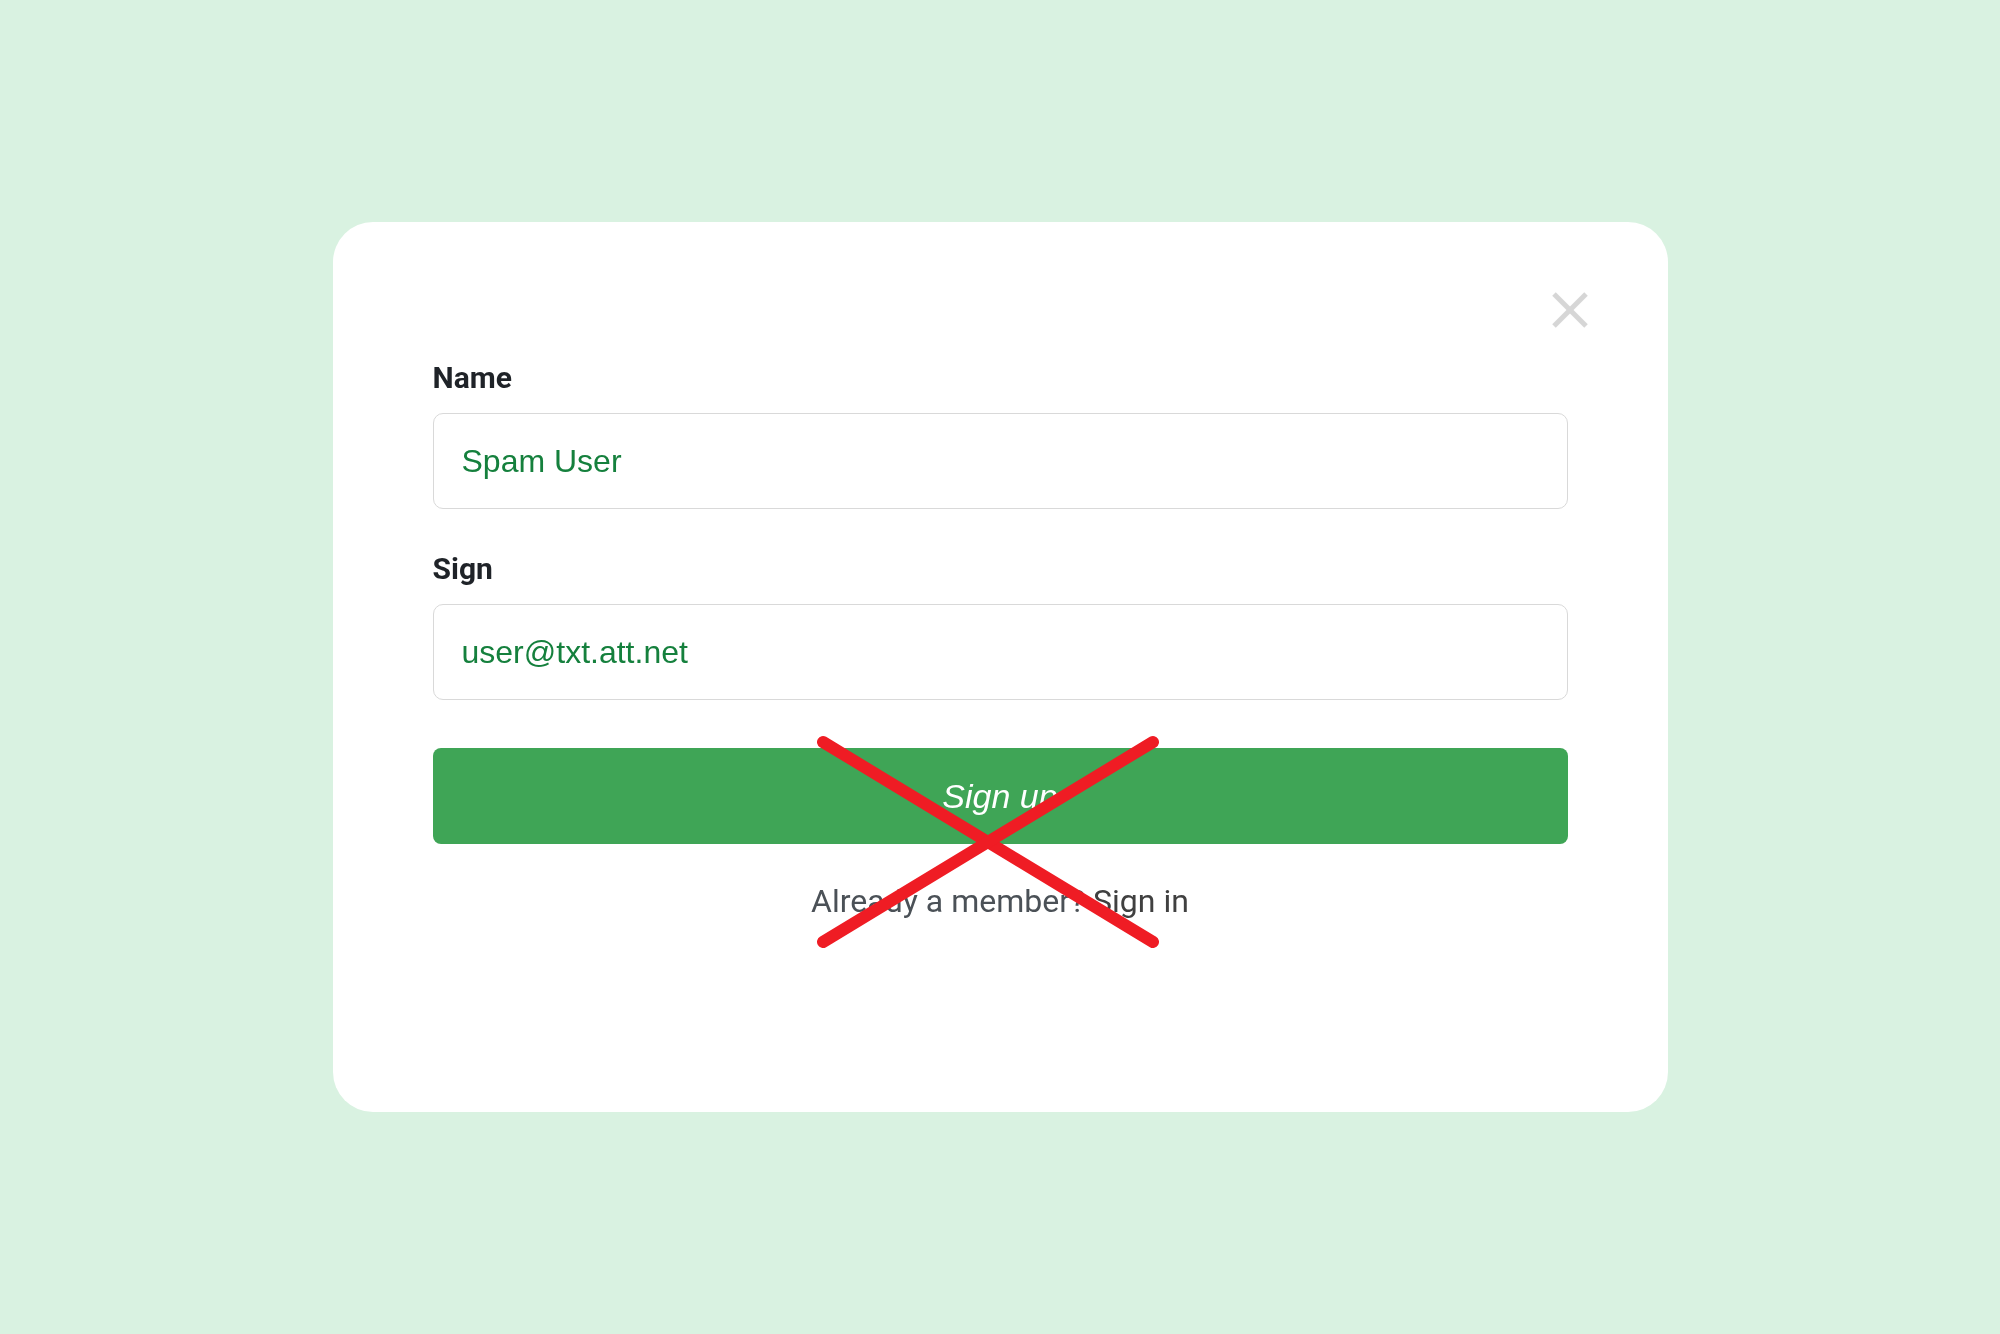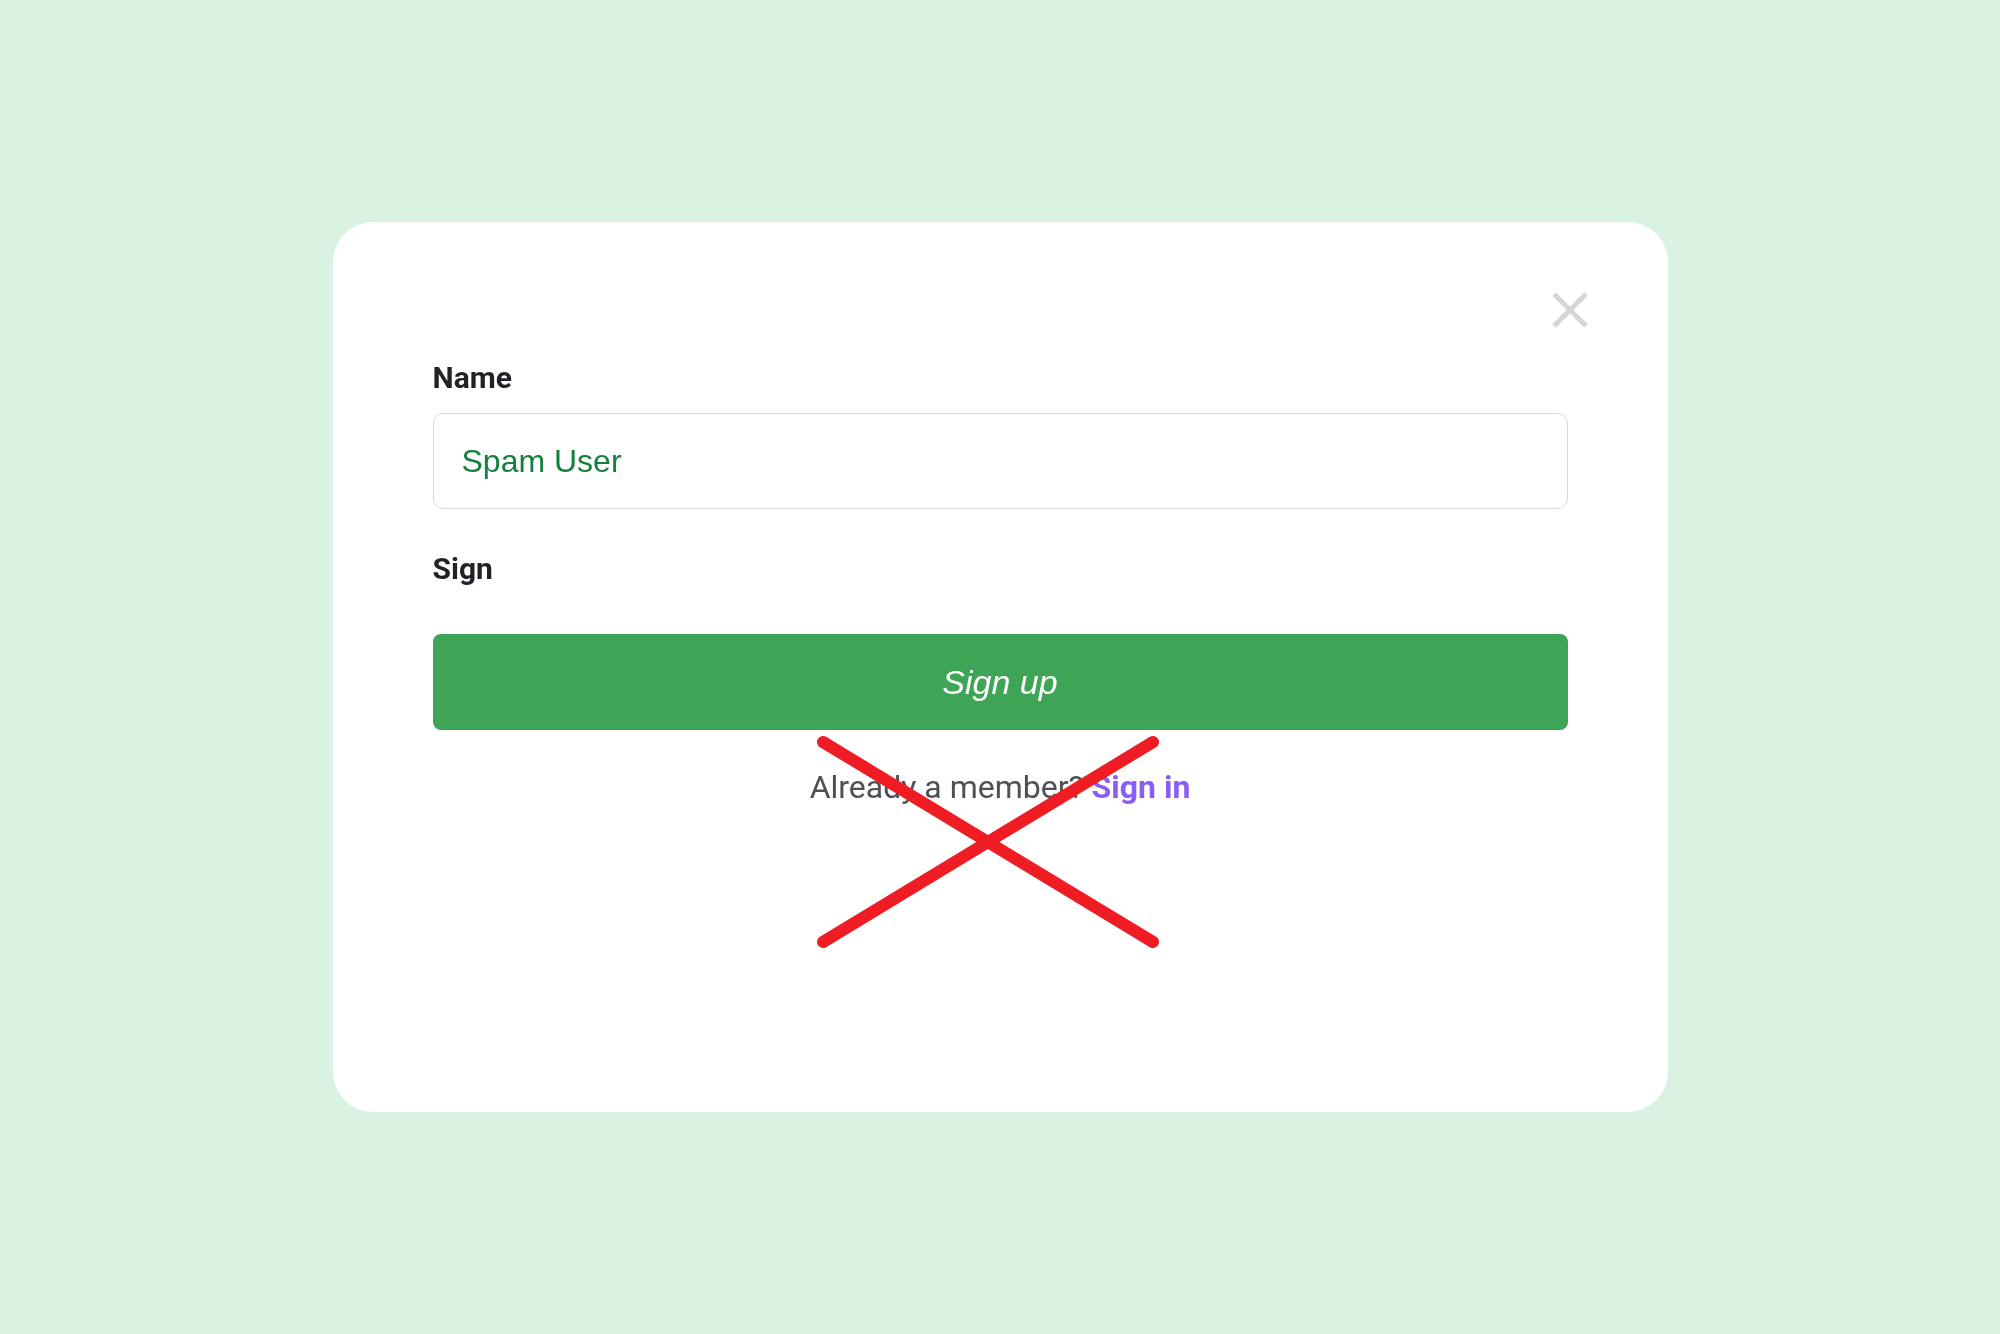--- a/index.html
+++ b/index.html
@@ -71,22 +71,22 @@
       margin-top: 6px;
       font-style: italic;
     }
     .footer {
       text-align: center;
       margin-top: 38px;
       font-size: 32px;
       color: #4b5157;
     }
     .signin-link {
-      color: #8b5cf6;
-      font-weight: 700;
+      color: #404040;
+      font-weight: 400;
       text-decoration: none;
       cursor: pointer;
     }
     .cross-overlay {
       position: absolute;
       left: 0;
       top: 0;
       width: 100%;
       height: 100%;
       pointer-events: none;
@@ -107,20 +107,21 @@
 
     <div class="form">
 
       <div class="field">
         <label class="label">Name</label>
         <input type="text" class="text-input" value="Spam User" style="">
       </div>
 
       <div class="field">
         <label class="label">Sign</label>
+        <input type="text" class="text-input" value="user@txt.att.net" style="">
       </div>
 
       <button class="submit-btn">Sign up</button>
 
       <div class="footer">
         <span>Already a member? </span><a class="signin-link">Sign in</a>
       </div>
 
     </div>
   </div>

